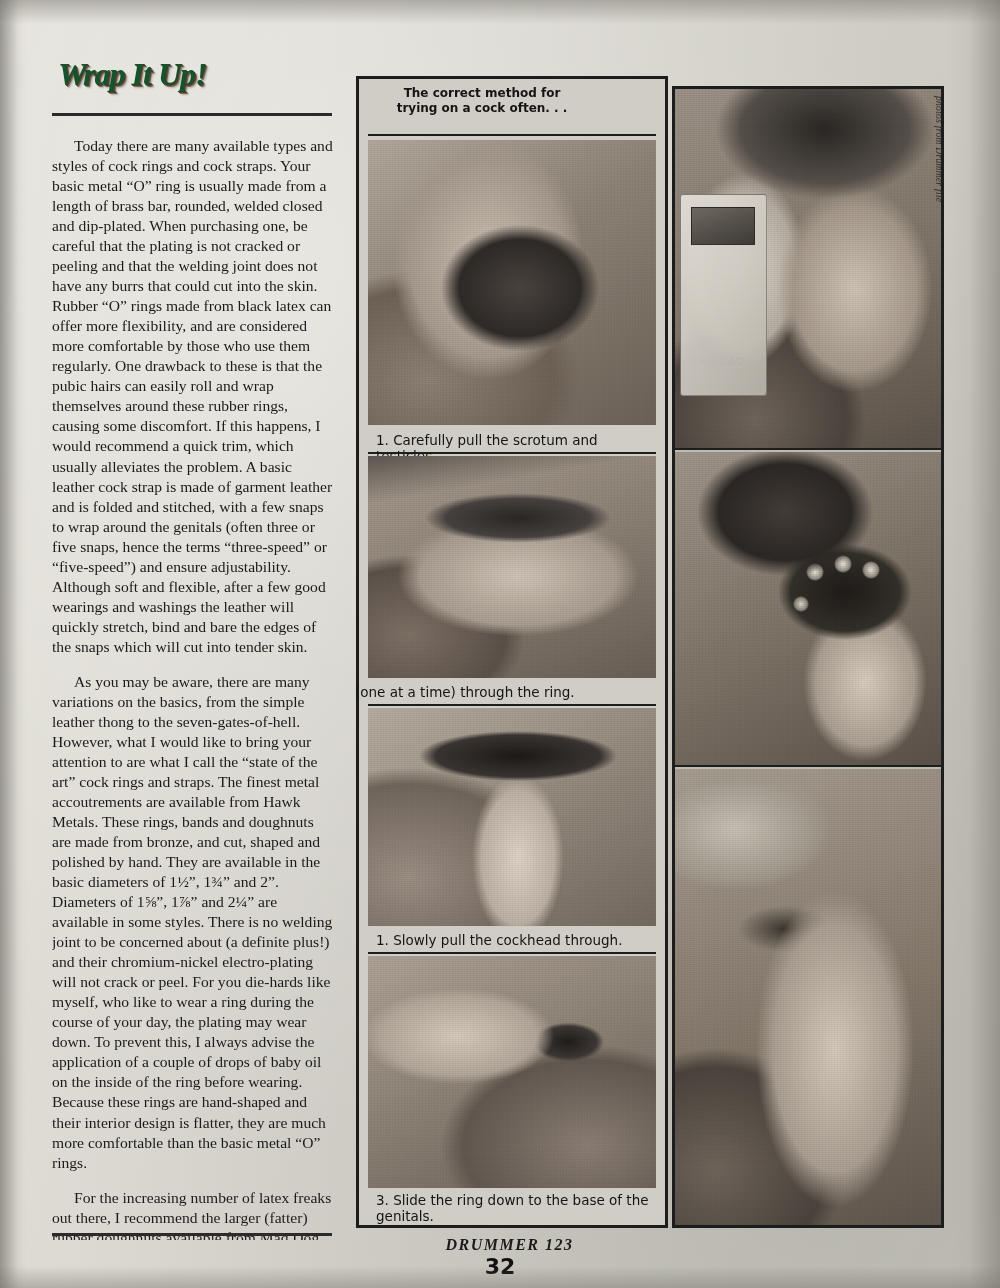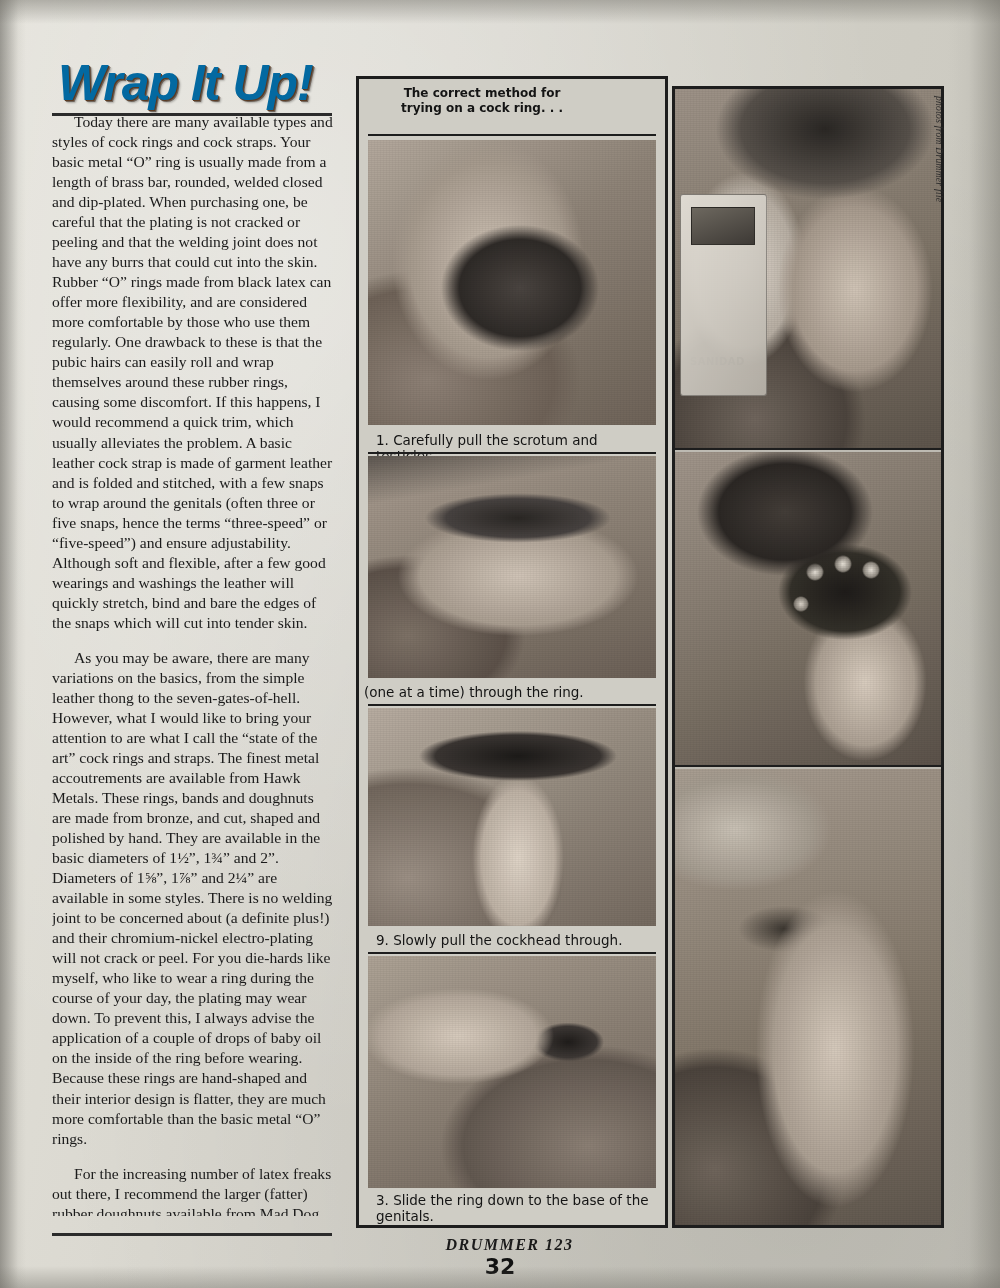--- a/index.html
+++ b/index.html
@@ -49,26 +49,26 @@
     background: linear-gradient(to top, rgba(110,108,100,0.40), rgba(0,0,0,0));
     pointer-events: none;
   }
 
   
   .headline {
     position: absolute;
     left: 58px;
     top: 58px;
     width: 290px;
-    font-family: Liberation Sans, sans-serif;
+    font-family: Liberation Serif, serif;
     font-weight: bold;
     font-style: italic;
-    font-size: 50px;
+    font-size: 32px;
     letter-spacing: -1px;
-    color: #0369a1;
+    color: #14532d;
     text-shadow:
       1px 1px 0 #5a3a22,
       2px 2px 0 rgba(60,40,25,0.55),
       3px 3px 2px rgba(0,0,0,0.25);
     line-height: 1;
   }
   .rule-top {
     position: absolute;
     left: 52px;
     top: 113px;
@@ -80,21 +80,21 @@
     position: absolute;
     left: 52px;
     top: 1233px;
     width: 280px;
     height: 3px;
     background: #2b2b2b;
   }
   .article {
     position: absolute;
     left: 52px;
-    top: 112px;
+    top: 136px;
     width: 283px;
     height: 1104px;
     font-size: 15.6px;
     line-height: 1.285;
     color: #1b1b1b;
     text-align: left;
     overflow: hidden;
   }
   .article p {
     margin: 0 0 0 0;
@@ -229,21 +229,21 @@
     <p>As you may be aware, there are many variations on the basics, from the simple leather thong to the seven-gates-of-hell. However, what I would like to bring your attention to are what I call the “state of the art” cock rings and straps. The finest metal accoutrements are available from Hawk Metals. These rings, bands and doughnuts are made from bronze, and cut, shaped and polished by hand. They are available in the basic diameters of 1½”, 1¾” and 2”. Diameters of 1⅝”, 1⅞” and 2¼” are available in some styles. There is no welding joint to be concerned about (a definite plus!) and their chromium-nickel electro-plating will not crack or peel. For you die-hards like myself, who like to wear a ring during the course of your day, the plating may wear down. To prevent this, I always advise the application of a couple of drops of baby oil on the inside of the ring before wearing. Because these rings are hand-shaped and their interior design is flatter, they are much more comfortable than the basic metal “O” rings.</p>
     <p>For the increasing number of latex freaks out there, I recommend the larger (fatter) rubber doughnuts available from Mad Dog Enterprises. They come in the three basic sizes (S, M and, of course, L) and, because of their thickness, pubes are less likely to get tangled up in these. They are flexible, comfortable and a welcome addition to any toy chest.</p>
   </div>
 
   <div class="rule-bottom"></div>
 
   <div class="center-col"></div>
 
   <div class="center-title">
     <div>The correct method for</div>
-    <div>trying on a cock ring. . .</div>
+    <div>trying on a cock often. . .</div>
   </div>
   <div class="title-rule"></div>
 
   <div class="photo" style="left:368px; top:140px; width:288px; height:285px;
               background:
                 radial-gradient(ellipse 110px 88px at 152px 148px, #4a4440 0%, #2e2a27 55%, rgba(46,42,39,0) 72%),
                 radial-gradient(ellipse 96px 78px at 150px 150px, #b9ada0 0%, #a0958a 60%, rgba(160,149,138,0) 75%),
                 radial-gradient(ellipse 120px 150px at 120px 120px, #cbbfb2 0%, #a69a8d 65%, rgba(0,0,0,0) 80%),
                 radial-gradient(ellipse 180px 130px at 60px 240px, #8d8075 0%, #6e6257 70%, rgba(0,0,0,0) 85%),
                 linear-gradient(145deg, #b3a89c 0%, #8e8377 45%, #6d6257 100%);">
@@ -254,32 +254,32 @@
 
   <div class="photo" style="left:368px; top:456px; width:288px; height:222px;
               background:
                 linear-gradient(170deg, rgba(30,28,26,0.55) 0%, rgba(30,28,26,0) 18%),
                 radial-gradient(ellipse 150px 40px at 150px 62px, #2a2724 0%, #474240 48%, rgba(71,66,64,0) 62%),
                 radial-gradient(ellipse 140px 70px at 150px 120px, #cfc3b6 0%, #a99d90 70%, rgba(0,0,0,0) 86%),
                 radial-gradient(ellipse 130px 90px at 40px 180px, #7d7166 0%, #5c5149 75%, rgba(0,0,0,0) 90%),
                 linear-gradient(160deg, #a89c90 0%, #8a7f73 50%, #6a5f55 100%);">
     <div class="grain"></div>
   </div>
-  <div class="caption" style="left:364px; top:684px; width:274px;">(one at a time) through the ring.</div>
+  <div class="caption" style="left:355px; top:684px; width:274px;">(one at a time) through the ring.</div>
   <div class="hsep" style="left:368px; top:704px; width:288px;"></div>
 
   <div class="photo" style="left:368px; top:708px; width:288px; height:218px;
               background:
                 radial-gradient(ellipse 150px 38px at 150px 48px, #1c1a18 0%, #3a3532 55%, rgba(58,53,50,0) 66%),
                 radial-gradient(ellipse 52px 95px at 150px 150px, #ded3c6 0%, #bdb1a4 70%, rgba(0,0,0,0) 88%),
                 radial-gradient(ellipse 170px 120px at 40px 170px, #9b8f84 0%, #71665c 78%, rgba(0,0,0,0) 92%),
                 linear-gradient(150deg, #b7aca0 0%, #948a7e 50%, #74695f 100%);">
     <div class="grain"></div>
   </div>
-  <div class="caption" style="left:376px; top:932px; width:274px;">9. Slowly pull the cockhead through.</div>
+  <div class="caption" style="left:376px; top:932px; width:274px;">1. Slowly pull the cockhead through.</div>
   <div class="hsep" style="left:368px; top:952px; width:288px;"></div>
 
   <div class="photo" style="left:368px; top:956px; width:288px; height:232px;
               background:
                 radial-gradient(ellipse 120px 60px at 90px 80px, #d6cabc 0%, #b3a79a 65%, rgba(0,0,0,0) 80%),
                 radial-gradient(ellipse 48px 26px at 200px 86px, #1f1c1a 0%, #3d3835 60%, rgba(61,56,53,0) 75%),
                 radial-gradient(ellipse 160px 110px at 220px 190px, #8b7f74 0%, #625850 78%, rgba(0,0,0,0) 92%),
                 linear-gradient(155deg, #ada295 0%, #8b8074 50%, #6b6056 100%);">
     <div class="grain"></div>
   </div>

